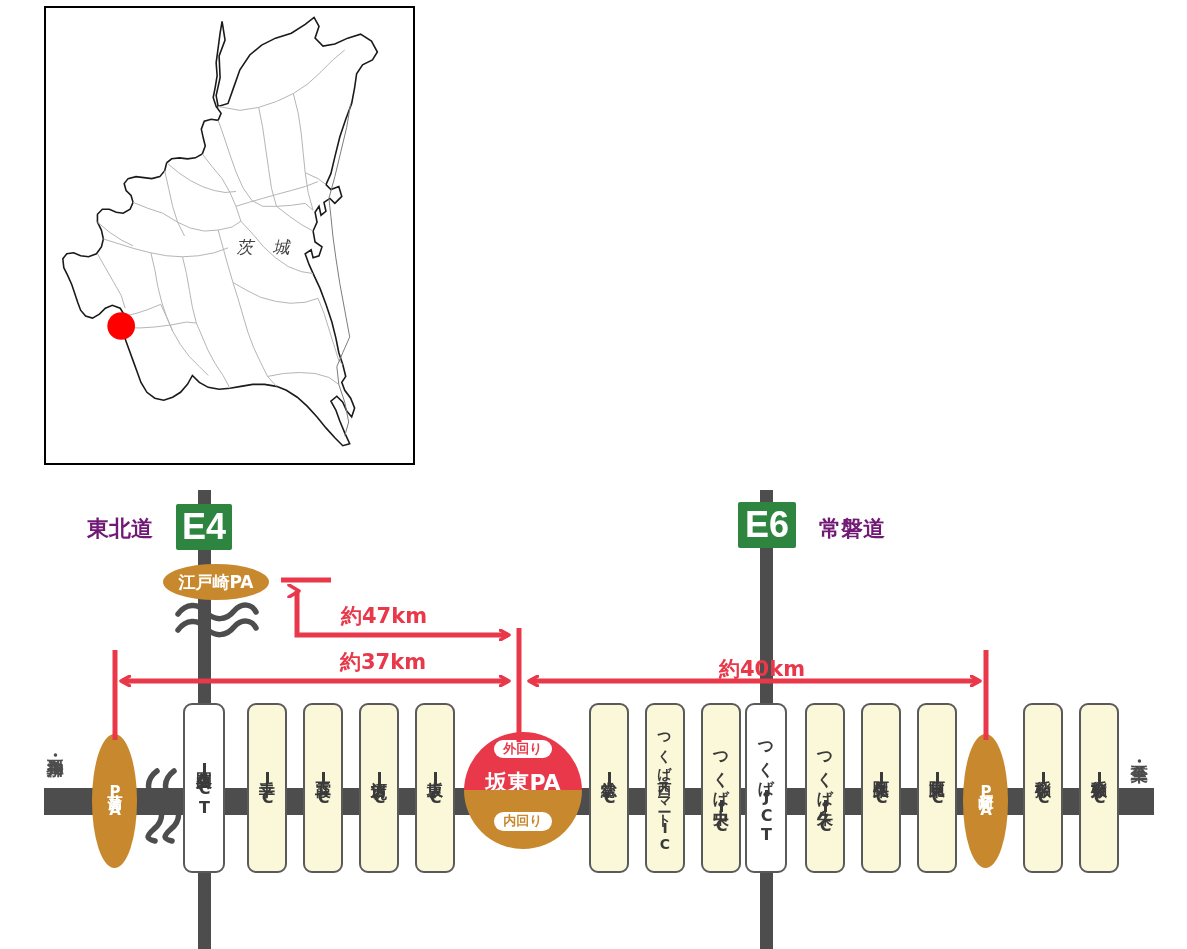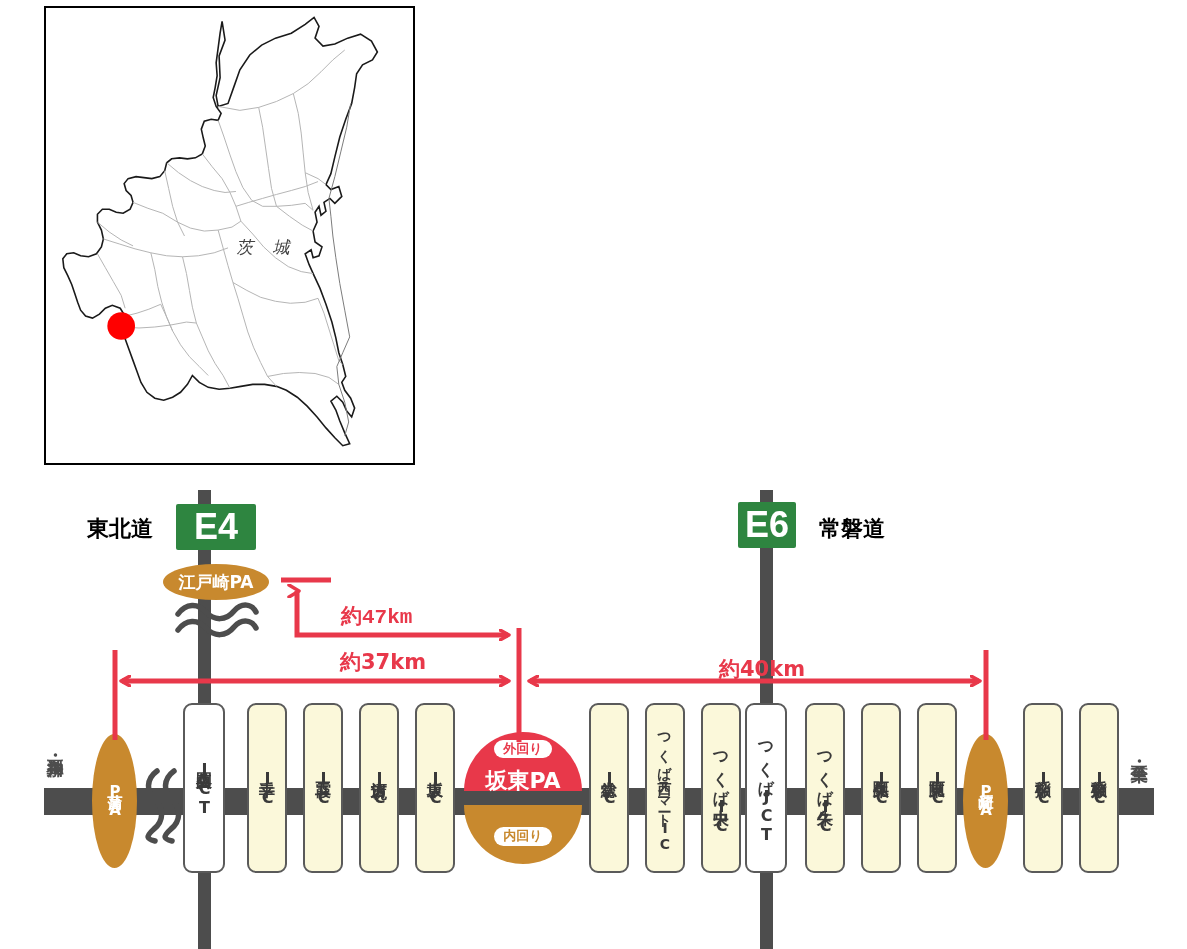--- a/index.html
+++ b/index.html
@@ -38,21 +38,21 @@
 
   
   .shield{
     position:absolute;background:#2e8540;border-radius:2px;
     display:flex;align-items:center;justify-content:center;
     color:#fff;font-weight:bold;line-height:1;
     font-family:"Liberation Sans","DejaVu Sans",sans-serif;
   }
   .shield-post{position:absolute;width:13px;height:12px;background:#4d4d4d;}
   .route-name{
-    position:absolute;color:#000000;font-weight:bold;
+    position:absolute;color:#701a75;font-weight:bold;
     font-family:"DejaVu Sans","Liberation Sans",sans-serif;
   }
 
   
   .node-box{
     position:absolute;
     border:2px solid #5a5a5a;border-radius:9px;
     background:#fbf8da;
     display:flex;align-items:center;justify-content:center;
     box-sizing:border-box;
@@ -81,37 +81,37 @@
   .pa-ellipse.horizontal span{
     writing-mode:horizontal-tb;text-orientation:mixed;font-size:17px;
   }
 
   
   #bando-pa{position:absolute;z-index:8;}
   #bando-top{
     position:absolute;left:0;top:0;width:118px;height:59px;
     background:#e8384a;
     border-radius:59px 59px 0 0;
-    display:flex;flex-direction:column;align-items:center;justify-content:flex-start;
+    display:flex;flex-direction:column;align-items:center;justify-content:flex-start;gap:8px;
   }
   #bando-bot{
-    position:absolute;left:0;top:73px;width:118px;height:59px;
+    position:absolute;left:0;top:58px;width:118px;height:59px;
     background:#c8892e;
     border-radius:0 0 59px 59px;
     display:flex;align-items:center;justify-content:center;
   }
   .dir-pill{
     background:#fff;border-radius:11px;padding:1px 9px;
     font-size:13px;font-weight:bold;line-height:1.25;
     font-family:"DejaVu Sans","Liberation Sans",sans-serif;
   }
   #soto-pill{color:#e8384a;margin-top:8px;}
   #uchi-pill{color:#c8892e;margin-top:4px;}
   #bando-name{
-    color:#fff;font-size:22px;font-weight:bold;margin-top:8px;
+    color:#fff;font-size:22px;font-weight:bold;margin-top:2px;
     font-family:"DejaVu Sans","Liberation Sans",sans-serif;
     white-space:nowrap;
   }
 
   
   .squig{position:absolute;z-index:7;}
 
   
   .terminus{
     position:absolute;z-index:7;
@@ -194,21 +194,21 @@
 </div>
 
 <div id="diagram">
 
   <div class="vtrunk" style="left:198px;top:20px;height:459px;"></div>
   <div class="vtrunk" style="left:760px;top:20px;height:459px;"></div>
 
   <div id="mainline"></div>
 
   <div class="shield-post" style="left:198px;top:20px;height:14px;"></div>
-  <div class="shield" style="left:176px;top:34px;width:80px;height:46px;font-size:36px;">
+  <div class="shield" style="left:176px;top:34px;width:56px;height:46px;font-size:36px;">
     <span>E4</span>
   </div>
   <div class="shield-post" style="left:198px;top:80px;height:14px;"></div>
   <div class="route-name" style="left:87px;top:44px;font-size:22px;">東北道</div>
 
 
   <div class="shield-post" style="left:760px;top:20px;height:12px;"></div>
   <div class="shield" style="left:738px;top:32px;width:58px;height:46px;font-size:36px;">
     <span>E6</span>
   </div>
@@ -330,17 +330,17 @@
 
     <line x1="122" y1="211" x2="508" y2="211" stroke="#e8384a" stroke-width="5" marker-start="url(#arrL)" marker-end="url(#arrR)"></line>
 
     <line x1="530" y1="211" x2="979" y2="211" stroke="#e8384a" stroke-width="5" marker-start="url(#arrL)" marker-end="url(#arrR)"></line>
 
     <line x1="115" y1="180" x2="115" y2="270" stroke="#e8384a" stroke-width="5"></line>
     <line x1="519" y1="158" x2="519" y2="272" stroke="#e8384a" stroke-width="5"></line>
     <line x1="986" y1="180" x2="986" y2="270" stroke="#e8384a" stroke-width="5"></line>
   </svg>
 
-  <div class="dist-label" style="left:341px;top:132px;font-family:Liberation Mono, monospace;">約47km</div>
+  <div class="dist-label" style="left:341px;top:132px;">約47km</div>
   <div class="dist-label" style="left:340px;top:178px;">約37km</div>
   <div class="dist-label" style="left:719px;top:185px;">約40km</div>
 
 </div>
 
 </body></html>

